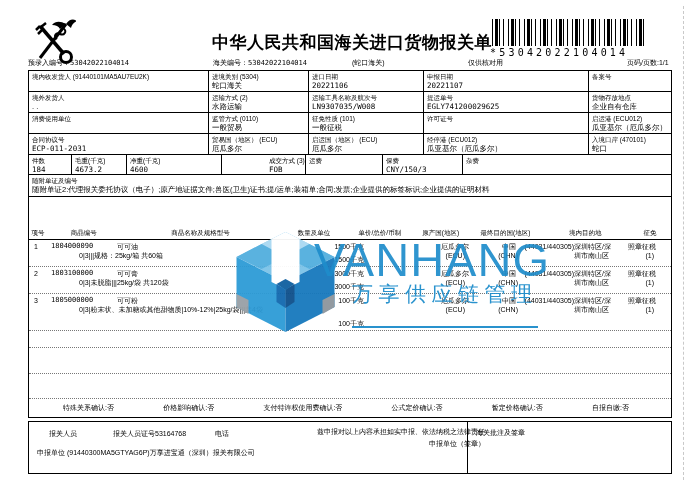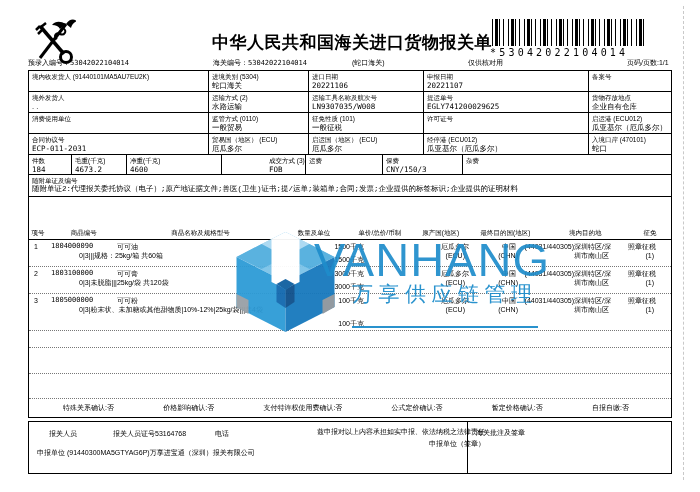--- a/index.html
+++ b/index.html
@@ -217,21 +217,21 @@
         </div>
       <div class="c p8">
           <div class="lb">杂费</div>
           <div class="vl"></div>
         </div>
     </div>
 
     <div class="r" style="top:104px;height:22px;">
       <div class="c full">
         <div class="lb">随附单证及编号</div>
-        <div class="vl" style="white-space:normal;font-family:Liberation Mono, monospace;">随附单证2:代理报关委托协议（电子）;原产地证据文件;兽医(卫生)证书;提/运单;装箱单;合同;发票;企业提供的标签标识;企业提供的证明材料</div>
+        <div class="vl" style="white-space:normal;">随附单证2:代理报关委托协议（电子）;原产地证据文件;兽医(卫生)证书;提/运单;装箱单;合同;发票;企业提供的标签标识;企业提供的证明材料</div>
       </div>
     </div>
 
 
     <div class="ghead">
       <span class="gh1">项号</span>
       <span class="gh2">商品编号</span>
       <span class="gh3">商品名称及规格型号</span>
       <span class="gh4">数量及单位</span>
       <span class="gh5">单价/总价/币制</span>

